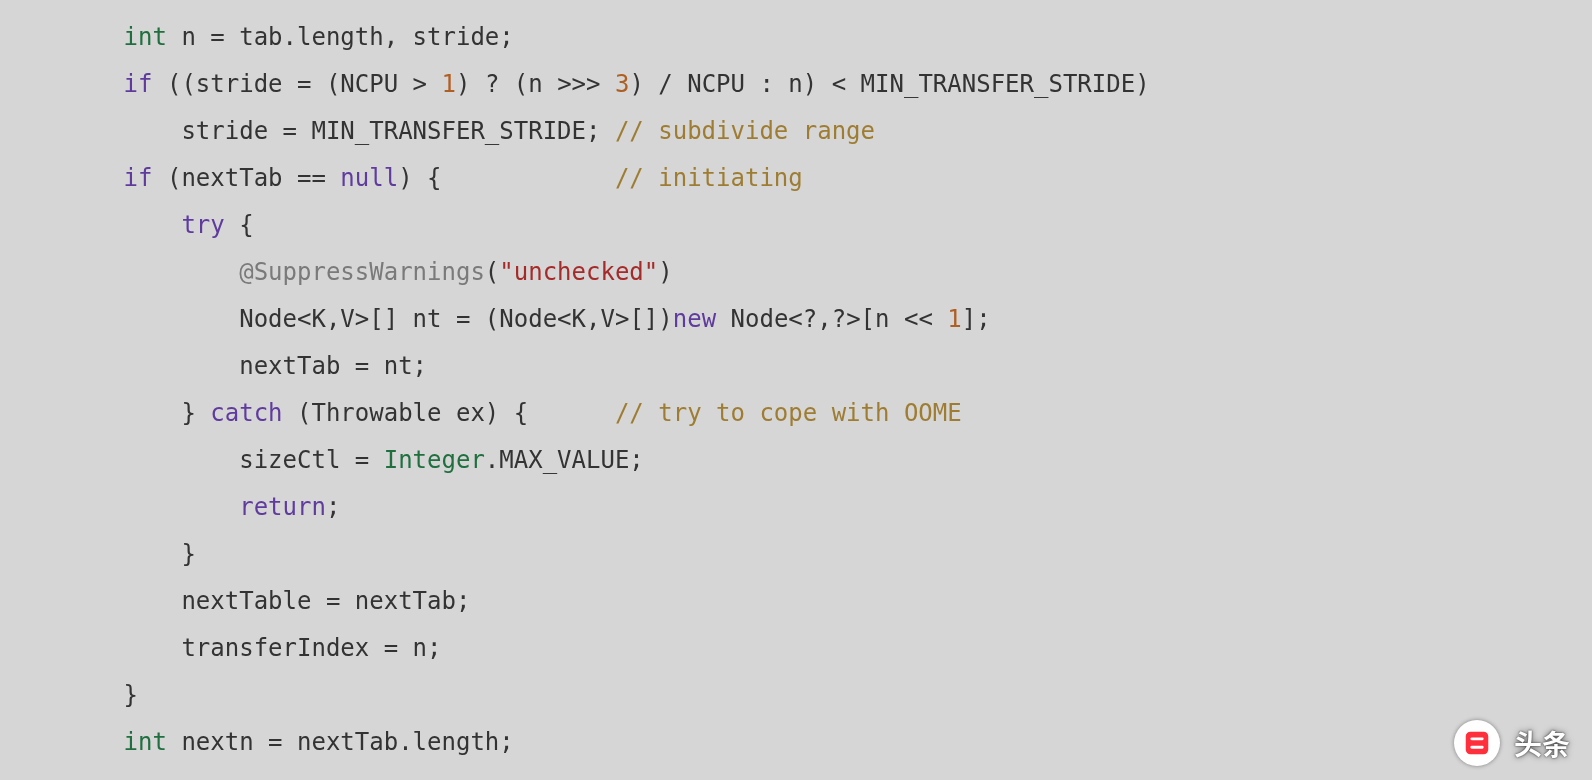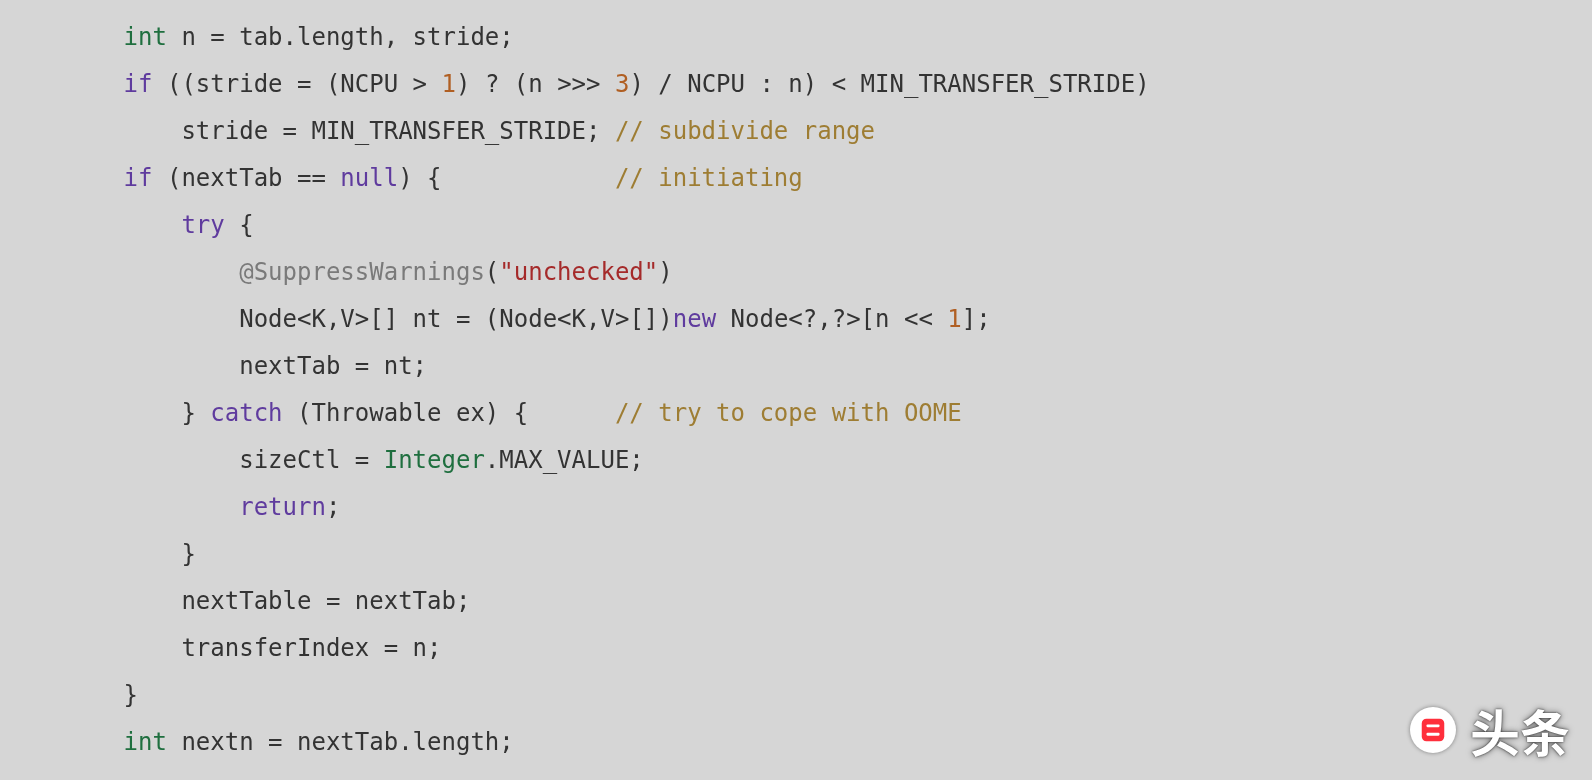--- a/index.html
+++ b/index.html
@@ -28,21 +28,21 @@
   .str  { color: #a52a2a; }   
   .op   { color: #333; }
   .watermark {
     position: absolute;
     right: 22px;
     bottom: 14px;
     display: flex;
     align-items: center;
     gap: 14px;
     font-family: -apple-system, "Segoe UI", "Noto Sans CJK SC", sans-serif;
-    font-size: 50px;
+    font-size: 28px;
     font-weight: 700;
     color: #fff;
     text-shadow: 0 0 6px rgba(0,0,0,.55), 0 0 2px rgba(0,0,0,.8);
     user-select: none;
   }
   .watermark .logo {
     width: 46px;
     height: 46px;
     border-radius: 50%;
     background: #fff;

